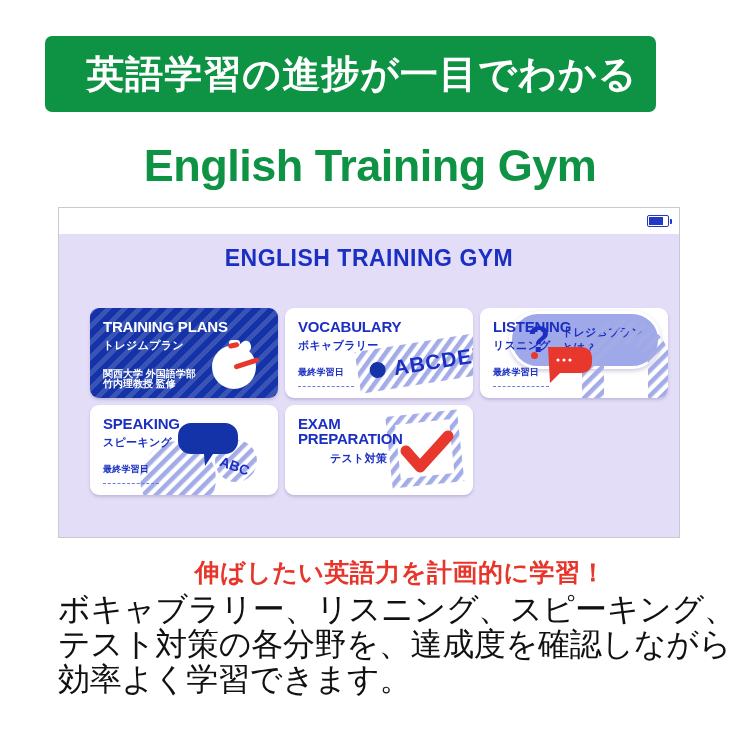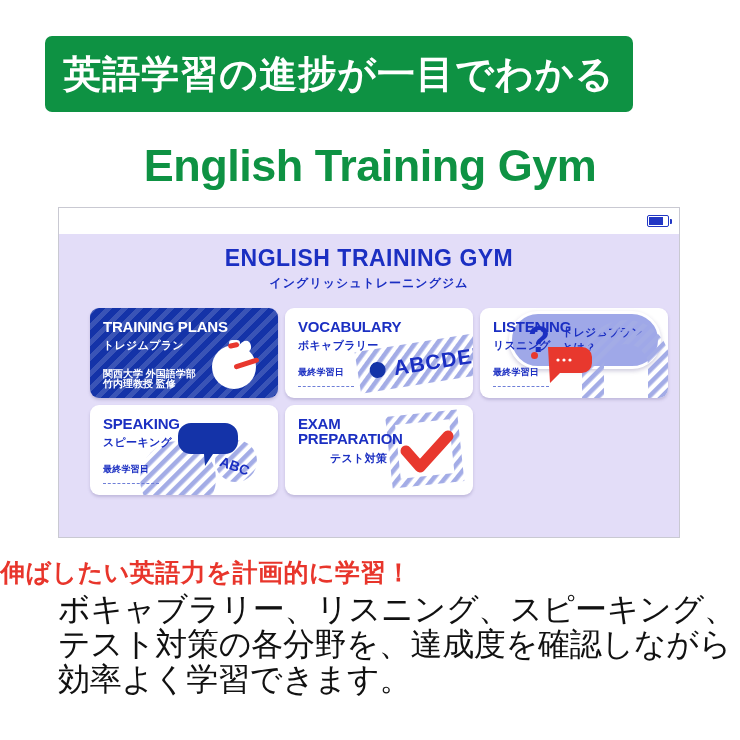--- a/index.html
+++ b/index.html
@@ -8,21 +8,21 @@
     background:#ffffff;
     font-family:"Liberation Sans","DejaVu Sans",sans-serif;
     overflow:hidden;
   }
   .page{position:relative;width:740px;height:740px;}
 
   
   .banner{
     position:absolute;left:45px;top:36px;width:588px;height:76px;
     background:#0e9243;border-radius:7px;
-    display:flex;align-items:center;justify-content:center;
+    display:flex;align-items:center;justify-content:center;padding-left:23px;
   }
   .banner-text{
     color:#ffffff;font-size:38px;font-weight:bold;letter-spacing:1px;
     white-space:nowrap;
   }
 
   
   .product-title{
     position:absolute;left:0;top:140px;width:740px;text-align:center;
     color:#0e9243;font-size:45px;font-weight:bold;letter-spacing:-.5px;
@@ -124,21 +124,21 @@
     position:absolute;left:3px;bottom:-2px;width:7px;height:7px;
     background:#e8382e;border-radius:50%;
   }
   .help-text{
     margin-left:12px;color:#1b2fc2;font-size:11px;font-weight:bold;
     line-height:15px;letter-spacing:.3px;
   }
 
   
   .headline{
-    position:absolute;left:0;top:556px;width:606px;text-align:left;
+    position:absolute;left:0;top:556px;width:606px;text-align:right;
     color:#e8352b;font-size:25px;font-weight:bold;letter-spacing:.5px;
   }
   .body-copy{
     position:absolute;left:58px;top:592px;width:640px;
     color:#111111;font-size:32px;line-height:35px;letter-spacing:-.3px;
   }
   .body-copy div{white-space:nowrap;}
 </style>
 </head>
 <body>
@@ -154,21 +154,20 @@
   <div class="device">
 
     <div class="statusbar">
       <div class="battery">
         <div class="battery-fill"></div>
       </div>
     </div>
 
     <div class="screen-head">
       <div class="screen-title">ENGLISH TRAINING GYM</div>
-      <div class="screen-sub">イングリッシュトレーニングジム</div>
     </div>
 
     <div class="grid">
 
       <div class="card plans">
         <div class="card-en">TRAINING PLANS</div>
         <div class="card-jp one">トレジムプラン</div>
         <svg class="stopwatch" viewBox="0 0 62 62">
           <circle cx="30" cy="37" r="22" fill="#ffffff"></circle>
           <path d="M34 17 C40 8 46 10 47 16 C48 22 41 24 36 21 Z" fill="#ffffff"></path>

